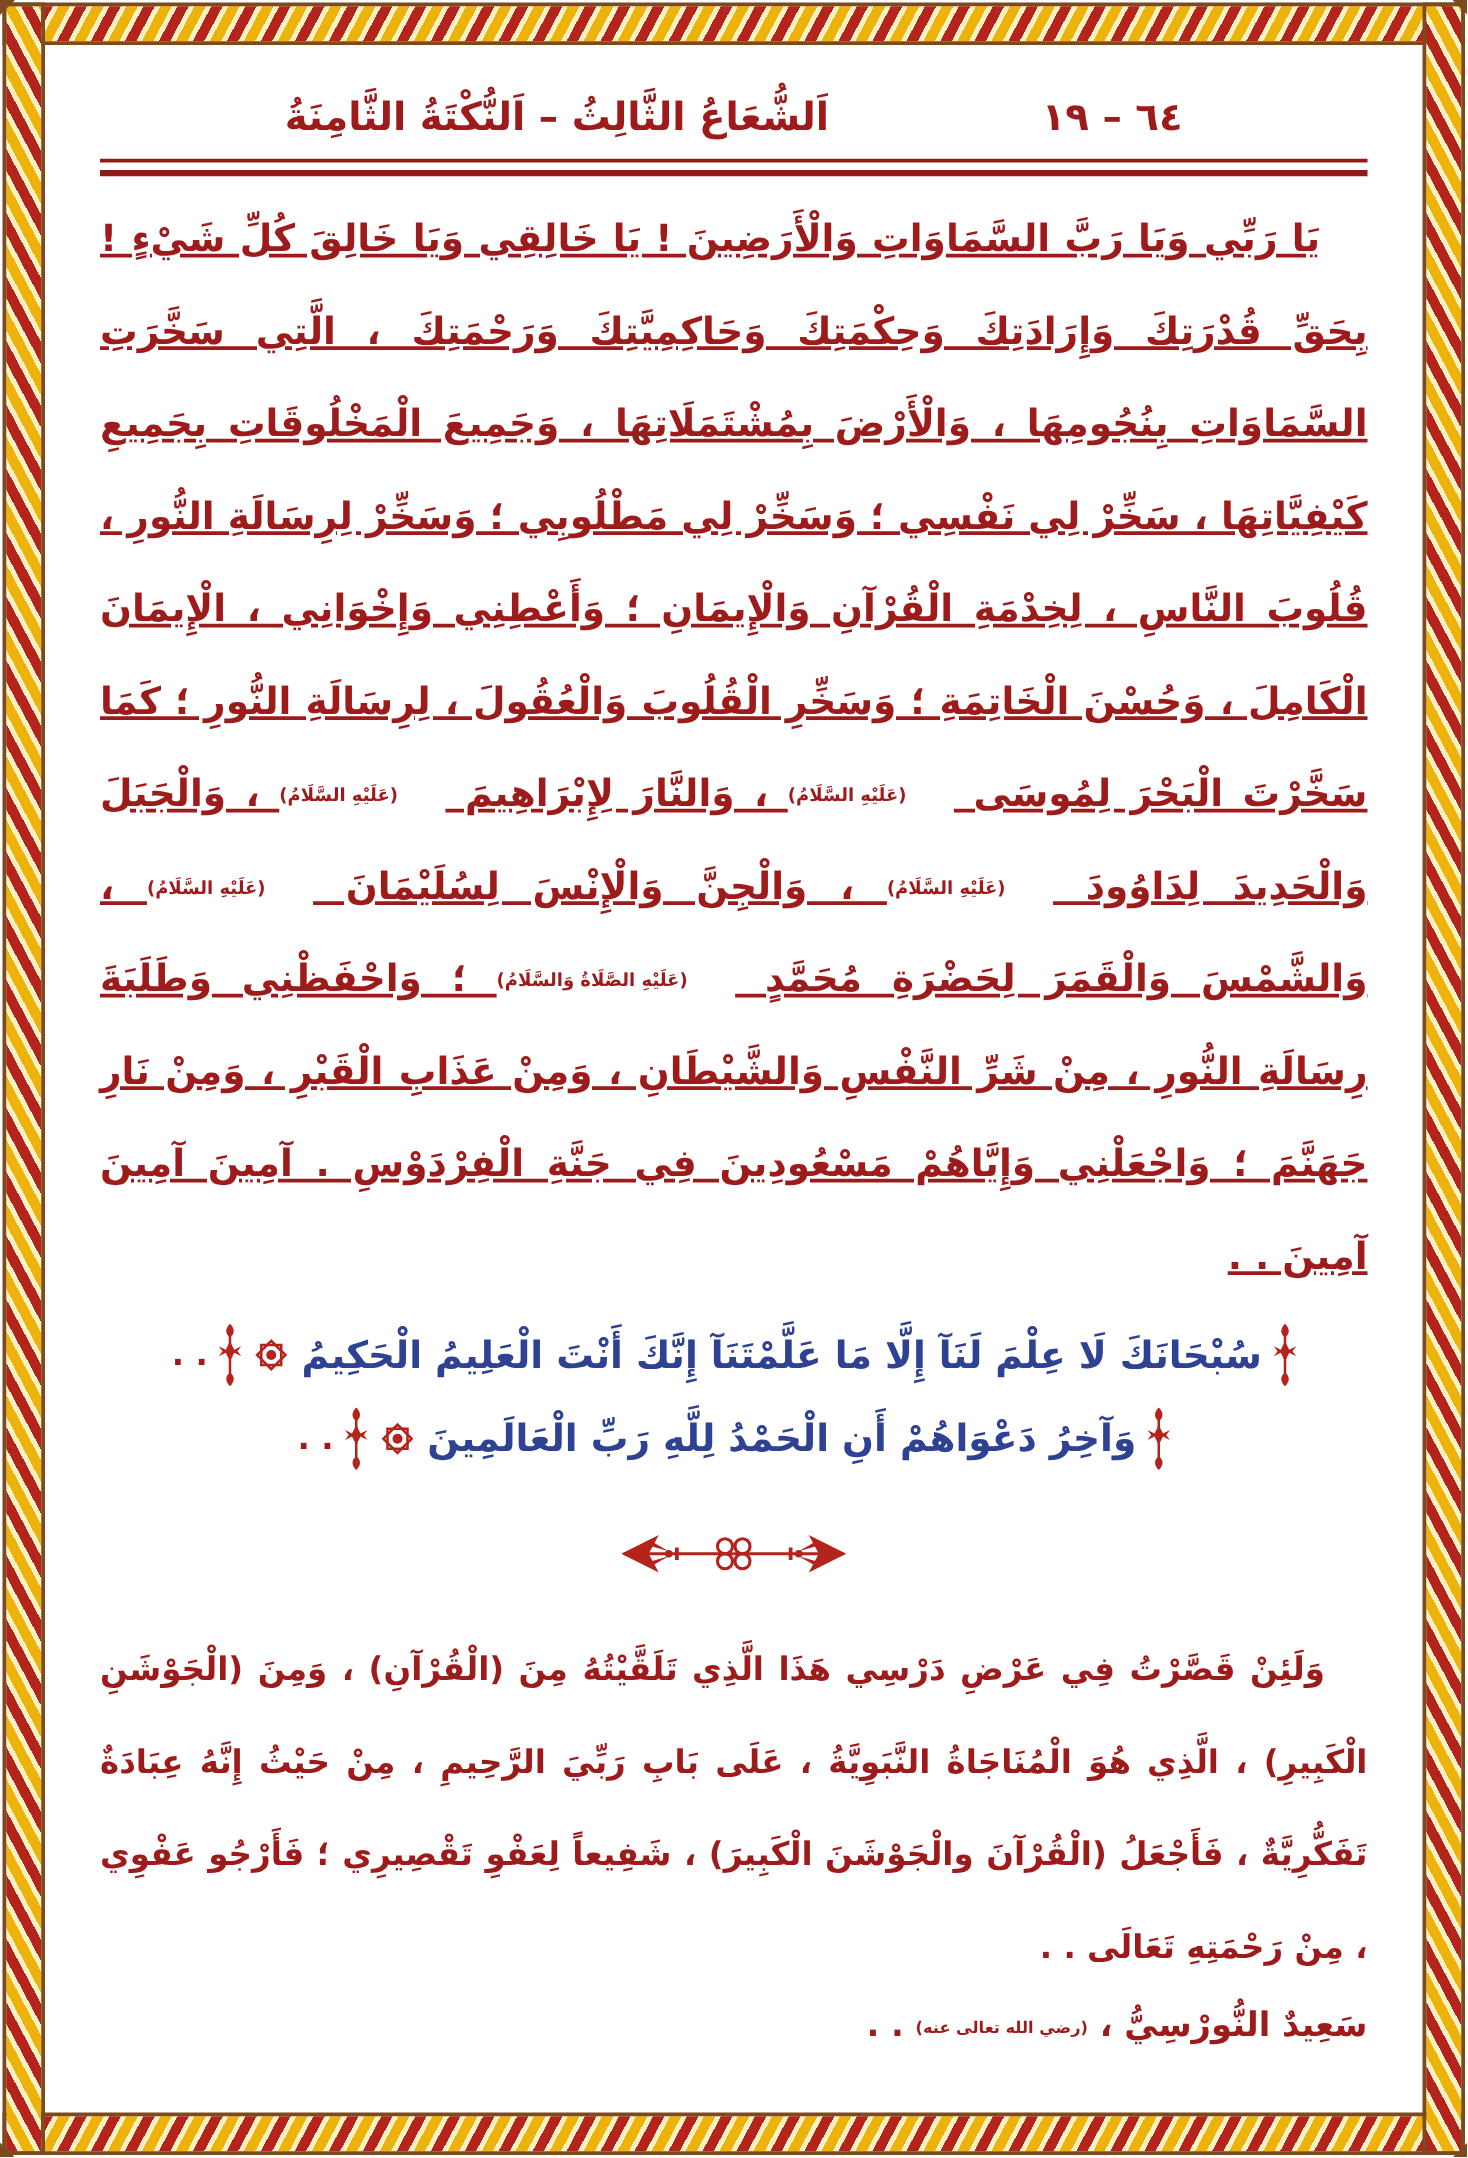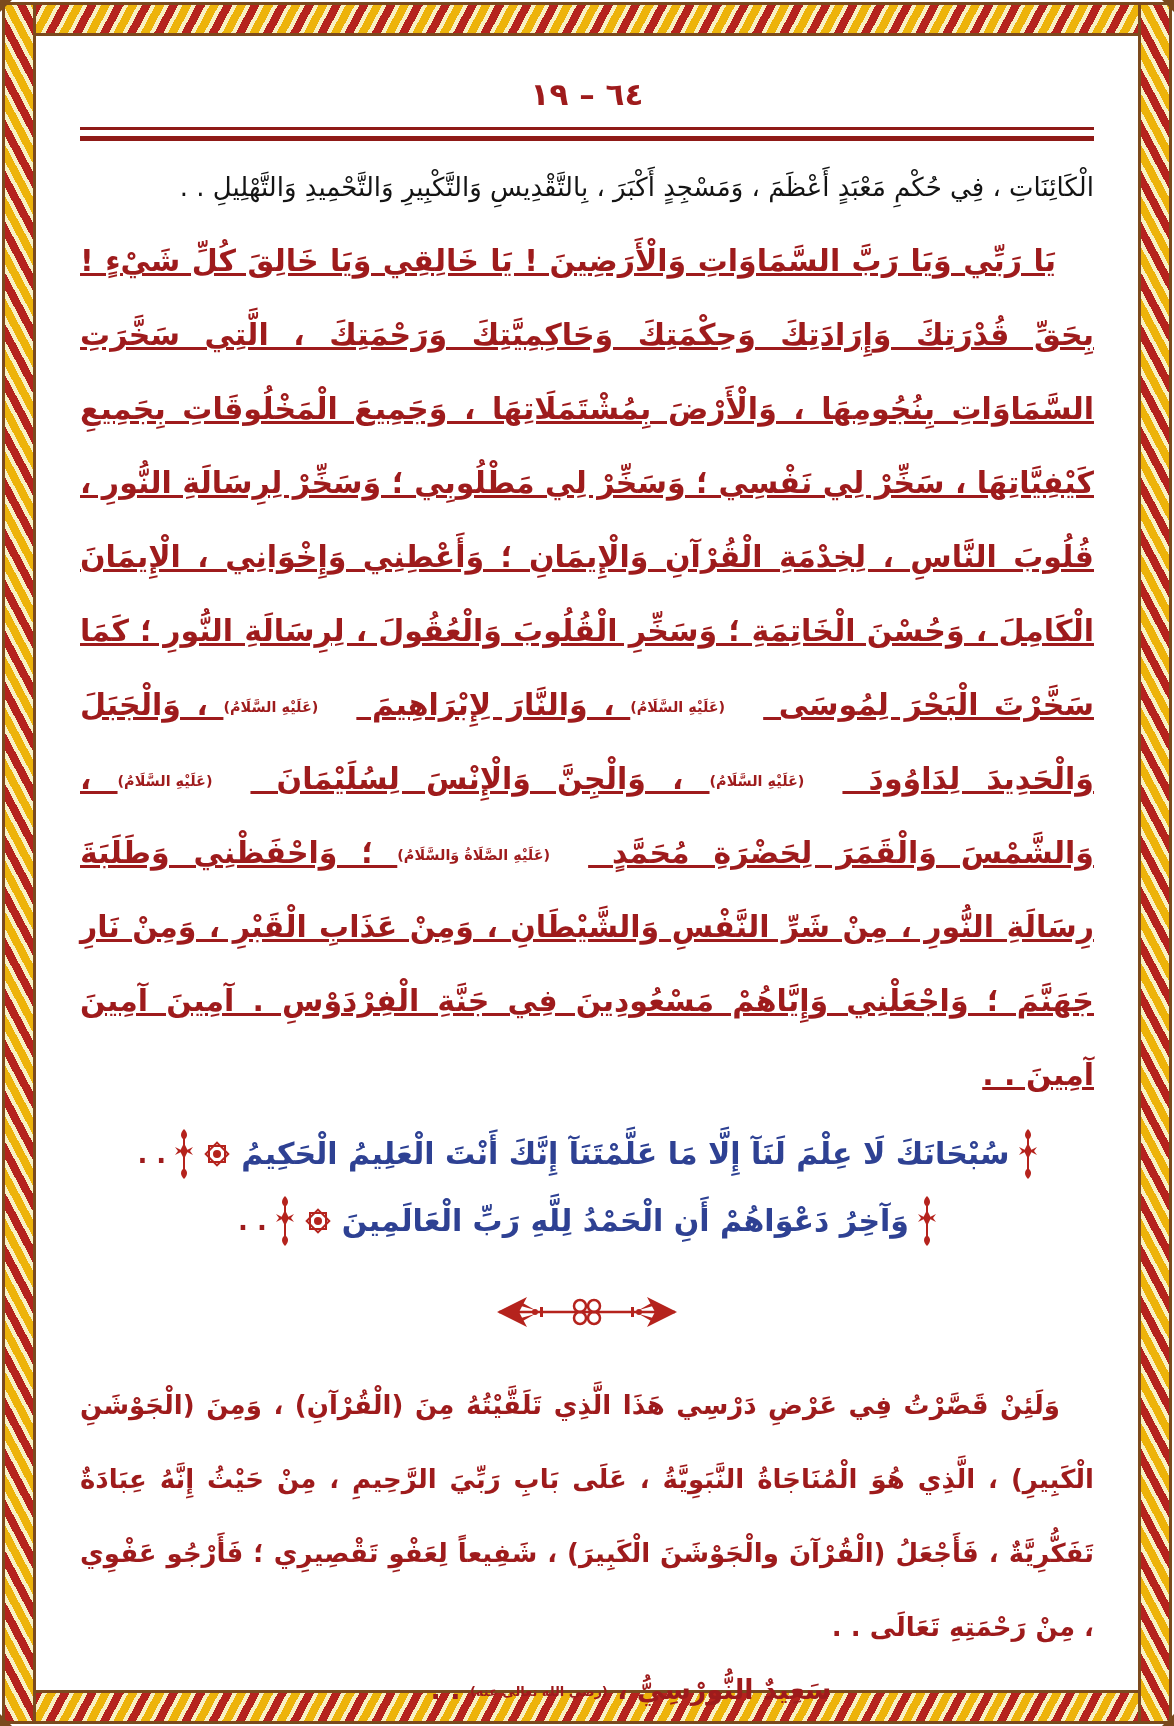--- a/index.html
+++ b/index.html
@@ -70,21 +70,21 @@
   }
   .verse + .verse{margin-top:16px;}
   .verse .trailer{color:var(--red-text);font-size:26px;}
   .divider-wrap{text-align:center;margin-top:46px;}
   .p-closing{
     margin:36px 0 0 0;color:var(--red-text);font-weight:bold;font-size:26px;
     line-height:74px;text-align:justify;text-indent:34px;
   }
   .signature{
     margin-top:4px;color:var(--red-text);font-weight:bold;font-size:27px;
-    text-align:center;padding-left:88px;line-height:1.6;
+    text-align:right;padding-left:88px;line-height:1.6;
   }
   svg{vertical-align:middle;}
 </style>
 </head>
 <body>
 
 <div class="page">
 
   <div class="frame-strip frame-top"></div>
   <div class="frame-strip frame-bottom"></div>
@@ -92,25 +92,25 @@
   <div class="frame-strip frame-right"></div>
   <div class="finial tl"></div>
   <div class="finial tr"></div>
   <div class="finial bl"></div>
   <div class="finial br"></div>
 
   <div class="content">
 
     <div class="header">
       <span class="nums">٦٤ – ١٩</span>
+      <span class="title">اَلشُّعَاعُ الثَّالِثُ – اَلنُّكْتَةُ الثَّامِنَةُ</span>
     </div>
 
     <div class="rule-double"></div>
 
-    <p class="p-continuation">الْكَائِنَاتِ ، فِي حُكْمِ مَعْبَدٍ أَعْظَمَ ، وَمَسْجِدٍ أَكْبَرَ ، بِالتَّقْدِيسِ وَالتَّكْبِيرِ وَالتَّحْمِيدِ وَالتَّهْلِيلِ . .</p>
 
     <p class="p-prayer"><span>يَا رَبِّي وَيَا رَبَّ السَّمَاوَاتِ وَالْأَرَضِينَ ! يَا خَالِقِي وَيَا خَالِقَ كُلِّ شَيْءٍ ! بِحَقِّ قُدْرَتِكَ وَإِرَادَتِكَ وَحِكْمَتِكَ وَحَاكِمِيَّتِكَ وَرَحْمَتِكَ ، الَّتِي سَخَّرَتِ السَّمَاوَاتِ بِنُجُومِهَا ، وَالْأَرْضَ بِمُشْتَمَلَاتِهَا ، وَجَمِيعَ الْمَخْلُوقَاتِ بِجَمِيعِ كَيْفِيَّاتِهَا ، سَخِّرْ لِي نَفْسِي ؛ وَسَخِّرْ لِي مَطْلُوبِي ؛ وَسَخِّرْ لِرِسَالَةِ النُّورِ ، قُلُوبَ النَّاسِ ، لِخِدْمَةِ الْقُرْآنِ وَالْإِيمَانِ ؛ وَأَعْطِنِي وَإِخْوَانِي ، الْإِيمَانَ الْكَامِلَ ، وَحُسْنَ الْخَاتِمَةِ ؛ وَسَخِّرِ الْقُلُوبَ وَالْعُقُولَ ، لِرِسَالَةِ النُّورِ ؛ كَمَا سَخَّرْتَ الْبَحْرَ لِمُوسَى </span><span class="seal">(عَلَيْهِ السَّلَامُ)</span><span> ، وَالنَّارَ لِإِبْرَاهِيمَ </span><span class="seal">(عَلَيْهِ السَّلَامُ)</span><span> ، وَالْجَبَلَ وَالْحَدِيدَ لِدَاوُودَ </span><span class="seal">(عَلَيْهِ السَّلَامُ)</span><span> ، وَالْجِنَّ وَالْإِنْسَ لِسُلَيْمَانَ </span><span class="seal">(عَلَيْهِ السَّلَامُ)</span><span> ، وَالشَّمْسَ وَالْقَمَرَ لِحَضْرَةِ مُحَمَّدٍ </span><span class="seal">(عَلَيْهِ الصَّلَاةُ وَالسَّلَامُ)</span><span> ؛ وَاحْفَظْنِي وَطَلَبَةَ رِسَالَةِ النُّورِ ، مِنْ شَرِّ النَّفْسِ وَالشَّيْطَانِ ، وَمِنْ عَذَابِ الْقَبْرِ ، وَمِنْ نَارِ جَهَنَّمَ ؛ وَاجْعَلْنِي وَإِيَّاهُمْ مَسْعُودِينَ فِي جَنَّةِ الْفِرْدَوْسِ . آمِينَ آمِينَ آمِينَ . .</span></p>
 
     <div class="verses">
 
       <div class="verse">
         <svg width="18" height="50" viewBox="0 0 18 50">
           <g fill="#b5231d">
             <rect x="8" y="6" width="2" height="38"></rect>
             <path d="M9 14 L13 22 L9 30 L5 22 Z"></path>

